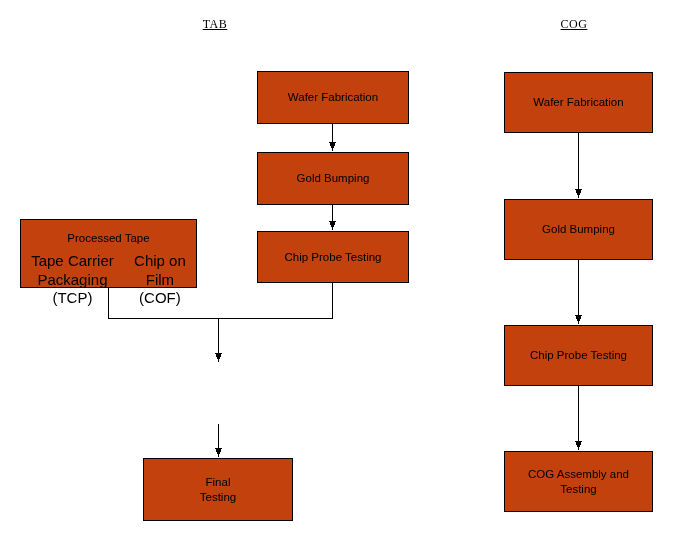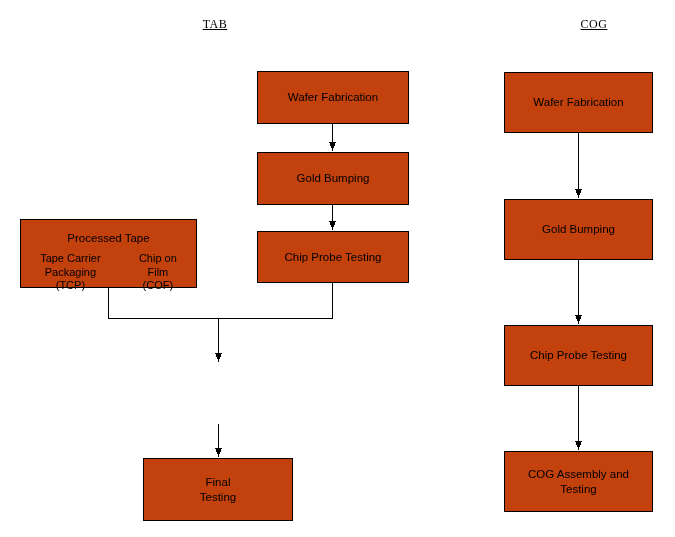--- a/index.html
+++ b/index.html
@@ -27,21 +27,21 @@
     position: absolute;
     top: 17px;
     width: 60px;
     text-align: center;
     font-size: 12px;
     text-decoration: underline;
     letter-spacing: 0.5px;
     font-family: Liberation Serif, serif;
   }
   .flow-title.tab { left: 185px; }
-  .flow-title.cog { left: 564px; }
+  .flow-title.cog { left: 544px; }
   .box {
     position: absolute;
     box-sizing: border-box;
     border: 1px solid #000000;
     background: #c2410c;
     display: flex;
     align-items: center;
     justify-content: center;
     text-align: center;
     font-size: 11.5px;
@@ -68,21 +68,21 @@
     margin-bottom: 6px;
   }
   .pt-options {
     display: flex;
     width: 100%;
     justify-content: space-around;
   }
   .pt-option {
     white-space: pre-line;
     text-align: center;
-    font-size: 11px;
+    font-size: 15px;
     line-height: 1.25;
   }
 </style>
 </head>
 <body>
 
 <div class="canvas">
 
   <svg class="connectors" width="675" height="537" viewBox="0 0 675 537" shape-rendering="crispEdges">
     <defs>

